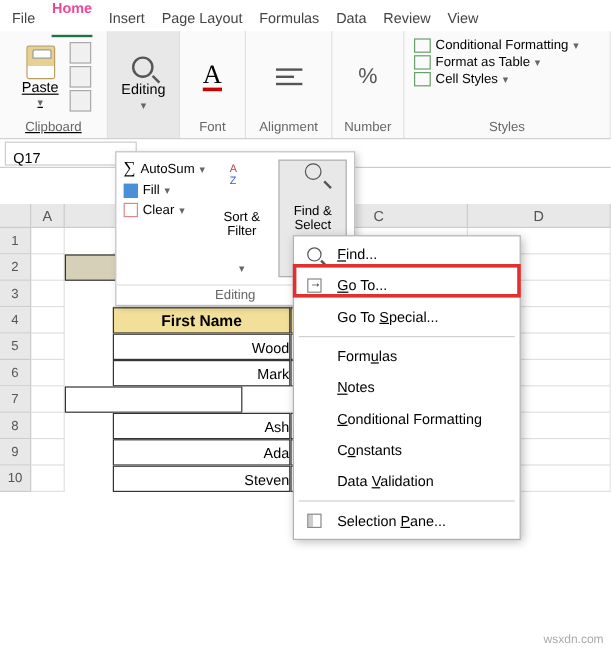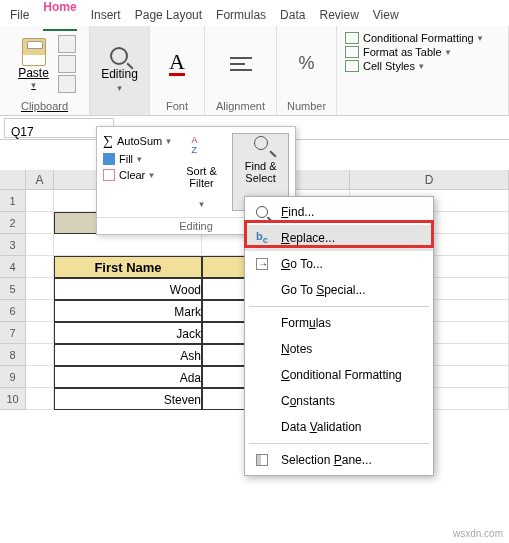--- a/index.html
+++ b/index.html
@@ -45,35 +45,35 @@
 .name-box { width: 110px; border: 1px solid #ccc; height: 20px; padding: 6px 6px; margin: 0 4px; background: #fff; }
 
 
 .editing-panel { position: absolute; top: 126px; left: 96px; background: #fff; border: 1px solid #c0c0c0; box-shadow: 2px 2px 6px rgba(0,0,0,0.2); width: 200px; z-index: 5; }
 .editing-panel .row1 { display: flex; padding: 6px; gap: 6px; }
 .editing-panel .col { display: flex; flex-direction: column; gap: 4px; font-size: 11px; }
 .editing-panel .col div { display: flex; align-items: center; gap: 4px; }
 .sigma { font-size: 14px; font-family: serif; }
 .fill-icon { width: 12px; height: 12px; background: #4a90d9; display: inline-block; }
 .clear-icon { width: 12px; height: 12px; border: 1px solid #d88; display: inline-block; }
-.big-btn { display: flex; flex-direction: column; align-items: center; padding: 2px 4px; gap: 10px; font-size: 11px; }
+.big-btn { display: flex; flex-direction: column; align-items: center; padding: 2px 4px; gap: 20px; font-size: 11px; }
 .big-btn .icn { width: 20px; height: 20px; }
 .sort-icn { position: relative; }
 .sort-icn::before { content: "A"; position: absolute; font-size: 9px; top: 0; left: 0; color: #c04040; }
 .sort-icn::after { content: "Z"; position: absolute; font-size: 9px; bottom: 0; left: 0; color: #4060c0; }
 .find-big { background: #e8e8e8; border: 1px solid #b0b0b0; }
 .editing-panel .footer { text-align: center; font-size: 11px; color: #666; padding: 2px; border-top: 1px solid #e0e0e0; }
 
 
 .grid { position: absolute; top: 170px; left: 0; right: 0; }
 .col-headers { display: flex; height: 20px; background: #e8e8e8; border-bottom: 1px solid #ccc; }
 .rowhdr-spacer { width: 26px; border-right: 1px solid #ccc; }
 .colhdr { border-right: 1px solid #ccc; text-align: center; line-height: 20px; color: #555; }
 .colA { width: 28px; }
-.colB { width: 148px; }
+.colB { width: 148px; margin-left: 40px; }
 .colC { width: 148px; }
 .colD { flex: 1; }
 
 .rows { }
 .row { display: flex; height: 22px; }
 .rowhdr { width: 26px; text-align: center; line-height: 22px; background: #e8e8e8; border-right: 1px solid #ccc; border-bottom: 1px solid #ccc; color: #555; font-size: 11px; }
 .cell { border-right: 1px solid #e0e0e0; border-bottom: 1px solid #e0e0e0; line-height: 22px; overflow: hidden; }
 
 .title-cell { background: #d6d0b8; text-align: center; font-weight: bold; font-size: 14px; border: 1px solid #333 !important; }
 .hdr-cell { background: #f2df9a; text-align: center; font-weight: bold; font-size: 13px; border: 1px solid #333 !important; }
@@ -181,20 +181,21 @@
           <span class="sq"></span>
           <span>Format as Table</span>
           <span class="chev">▾</span>
         </div>
       <div>
           <span class="sq"></span>
           <span>Cell Styles</span>
           <span class="chev">▾</span>
         </div>
     </div>
+    <div class="label">Styles</div>
   </div>
 </div>
 
 <div class="formula-bar">
   <div class="name-box">Q17</div>
 </div>
 
 <div class="editing-panel">
   <div class="row1">
     <div class="col">
@@ -274,21 +275,20 @@
     <div class="row">
         <div class="rowhdr">6</div>
         <div class="cell colA"></div>
         <div class="cell colB data-cell">Mark</div>
         <div class="cell colC data-cell"></div>
         <div class="cell colD"></div>
       </div>
     <div class="row">
         <div class="rowhdr">7</div>
         <div class="cell colA"></div>
-        <div class="cell colB data-cell">Jack</div>
         <div class="cell colC data-cell"></div>
         <div class="cell colD"></div>
       </div>
     <div class="row">
         <div class="rowhdr">8</div>
         <div class="cell colA"></div>
         <div class="cell colB data-cell">Ash</div>
         <div class="cell colC data-cell"></div>
         <div class="cell colD"></div>
       </div>
@@ -309,26 +309,20 @@
   </div>
 </div>
 
 <div class="context-menu">
   <div class="item">
     <span class="icon-slot">
         <span class="magnify-sm"></span>
       </span>
     <span><span class="u">F</span>ind...</span>
   </div>
-  <div class="item hl">
-    <span class="icon-slot">
-        <span class="replace-icn">b<sub>c</sub></span>
-      </span>
-    <span><span class="u">R</span>eplace...</span>
-  </div>
   <div class="item">
     <span class="icon-slot">
         <span class="goto-icn"></span>
       </span>
     <span><span class="u">G</span>o To...</span>
   </div>
   <div class="item">
     <span class="icon-slot"></span>
     <span>Go To <span class="u">S</span>pecial...</span>
   </div>

